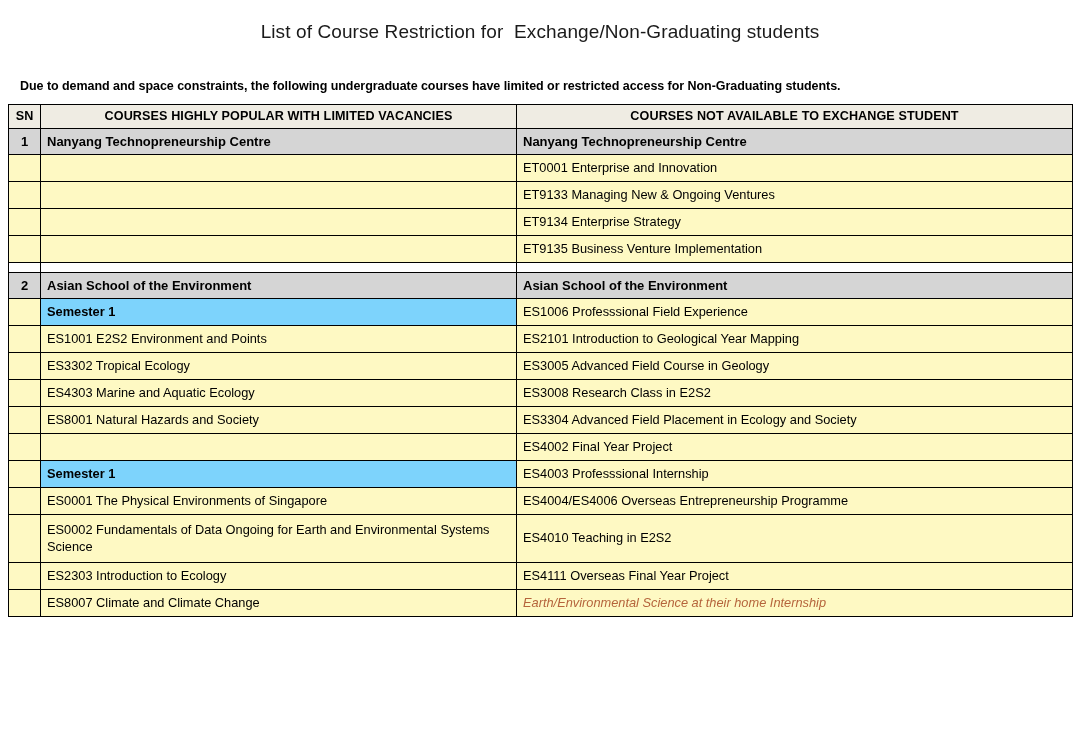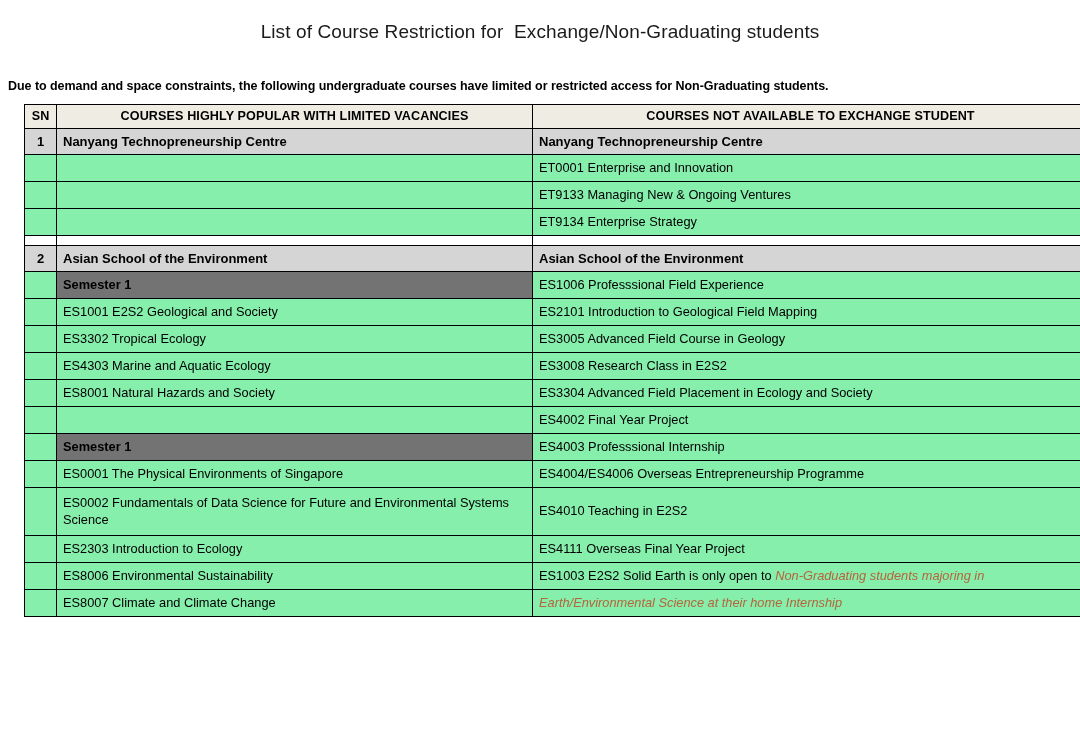--- a/index.html
+++ b/index.html
@@ -29,27 +29,27 @@
     color: #1a1a1a;
     letter-spacing: 0.1px;
     padding-top: 21px;
     white-space: pre;
   }
 
   .doc-subtitle {
     font-size: 12.5px;
     font-weight: bold;
     color: #000000;
-    padding-left: 8px;
+    padding-left: 20px;
     padding-top: 36px;
     letter-spacing: -0.05px;
   }
 
   .tbl-wrap {
-    padding-left: 24px;
+    padding-left: 8px;
     padding-right: 8px;
     padding-top: 11px;
   }
 
   table.restriction {
     border-collapse: collapse;
     table-layout: fixed;
     width: 1064px;
     font-size: 12.8px;
   }
@@ -86,26 +86,26 @@
     height: 25px;
     font-size: 13px;
   }
   tr.section td.sn {
     text-align: center;
   }
 
   
   tr.row td {
     height: 26px;
-    background: #86efac;
+    background: #fef9c3;
   }
 
   
   tr.row td.semester {
-    background: #737373;
+    background: #7dd3fc;
     font-weight: bold;
   }
 
   
   tr.tall td {
     height: 47px;
   }
 
   
   tr.spacer td {
@@ -169,42 +169,47 @@
         <tr class="row">
           <td class="sn"></td>
           <td></td>
           <td>ET9133 Managing New &amp; Ongoing Ventures</td>
         </tr>
         <tr class="row">
           <td class="sn"></td>
           <td></td>
           <td>ET9134 Enterprise Strategy</td>
         </tr>
+        <tr class="row">
+          <td class="sn"></td>
+          <td></td>
+          <td>ET9135 Business Venture Implementation</td>
+        </tr>
 
         <tr class="spacer">
           <td></td>
           <td></td>
           <td></td>
         </tr>
 
         <tr class="section">
           <td class="sn">2</td>
           <td>Asian School of the Environment</td>
           <td>Asian School of the Environment</td>
         </tr>
 
         <tr class="row">
           <td class="sn"></td>
           <td class="semester">Semester 1</td>
           <td>ES1006 Professsional Field Experience</td>
         </tr>
         <tr class="row">
           <td class="sn"></td>
-          <td>ES1001 E2S2 Geological and Society</td>
-          <td>ES2101 Introduction to Geological Field Mapping</td>
+          <td>ES1001 E2S2 Environment and Points</td>
+          <td>ES2101 Introduction to Geological Year Mapping</td>
         </tr>
         <tr class="row">
           <td class="sn"></td>
           <td>ES3302 Tropical Ecology</td>
           <td>ES3005 Advanced Field Course in Geology</td>
         </tr>
         <tr class="row">
           <td class="sn"></td>
           <td>ES4303 Marine and Aquatic Ecology</td>
           <td>ES3008 Research Class in E2S2</td>
@@ -225,38 +230,31 @@
           <td>ES4003 Professsional Internship</td>
         </tr>
         <tr class="row">
           <td class="sn"></td>
           <td>ES0001 The Physical Environments of Singapore</td>
           <td>ES4004/ES4006 Overseas Entrepreneurship Programme</td>
         </tr>
 
         <tr class="row tall">
           <td class="sn"></td>
-          <td class="wrap">ES0002 Fundamentals of Data Science for Future and Environmental Systems Science</td>
+          <td class="wrap">ES0002 Fundamentals of Data Ongoing for Earth and Environmental Systems Science</td>
           <td>ES4010 Teaching in E2S2</td>
         </tr>
 
         <tr class="row">
           <td class="sn"></td>
           <td>ES2303 Introduction to Ecology</td>
           <td>ES4111 Overseas Final Year Project</td>
         </tr>
 
 
-        <tr class="row">
-          <td class="sn"></td>
-          <td>ES8006 Environmental Sustainability</td>
-          <td>
-            <span class="note-plain">ES1003 E2S2 Solid Earth is only open to </span><span class="note-brown">Non-Graduating students majoring in</span>
-          </td>
-        </tr>
 
         <tr class="row">
           <td class="sn"></td>
           <td>ES8007 Climate and Climate Change</td>
           <td>
             <span class="note-brown">Earth/Environmental Science at their home Internship</span>
           </td>
         </tr>
 
       </tbody>

